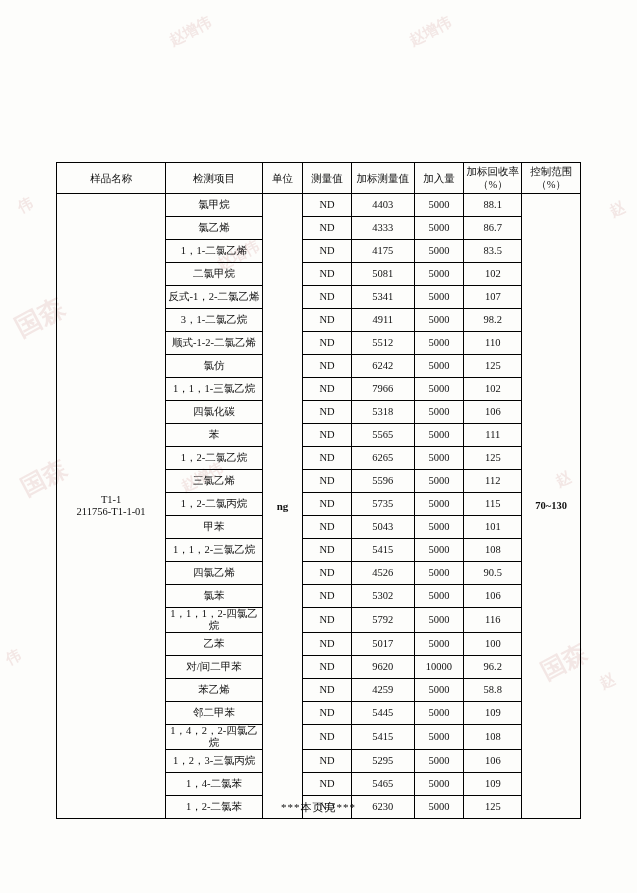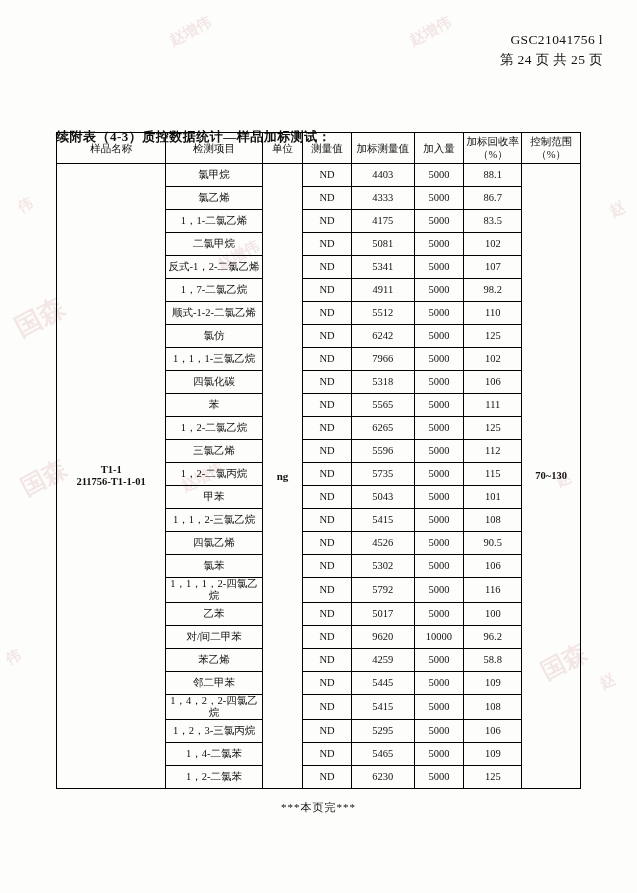--- a/index.html
+++ b/index.html
@@ -59,42 +59,42 @@
     position: absolute;
     left: 56px;
     top: 128px;
     font-size: 13px;
     font-weight: bold;
     letter-spacing: 0.5px;
   }
   table.data {
     position: absolute;
     left: 56px;
-    top: 132px;
+    top: 162px;
     border-collapse: collapse;
     width: 525px;
     font-size: 10.5px;
     background: transparent;
   }
   table.data th, table.data td {
     border: 1px solid #000000;
     text-align: center;
     vertical-align: middle;
     padding: 0;
     height: 22px;
     line-height: 12px;
     background: transparent;
   }
   table.data th {
     font-weight: normal;
     font-size: 10.5px;
     height: 30px;
     line-height: 13px;
   }
-  .c-name { width: 118px; font-weight: bold; }
+  .c-name { width: 118px; }
   .c-item { width: 112px; }
   .c-unit { width: 46px; }
   .c-meas { width: 56px; }
   .c-spiked { width: 72px; margin-left: 8px; }
   .c-added { width: 54px; }
   .c-recov { width: 64px; }
   .c-range { width: 64px; }
 
   .sample-cell {
     font-size: 10.5px;
@@ -125,27 +125,22 @@
   <div class="watermark" style="left:610px; top:200px; font-size:15px;">赵</div>
   <div class="watermark" style="left:14px; top:300px; font-size:26px;">国森</div>
   <div class="watermark" style="left:216px; top:246px; font-size:15px;">赵增伟</div>
   <div class="watermark" style="left:180px; top:468px; font-size:15px;">赵增伟</div>
   <div class="watermark" style="left:20px; top:462px; font-size:24px;">国森</div>
   <div class="watermark" style="left:556px; top:470px; font-size:15px;">赵</div>
   <div class="watermark" style="left:6px; top:648px; font-size:15px;">伟</div>
   <div class="watermark" style="left:540px; top:646px; font-size:24px;">国森</div>
   <div class="watermark" style="left:600px; top:672px; font-size:15px;">赵</div>
 
-  <div class="header-right">
-    <div class="code">GSC21041756 l</div>
-    <div>第 24 页 共 25 页</div>
-  </div>
-
-
-  <div class="subtitle">续附表（4-3）质控数据统计—样品加标测试：</div>
+
+
 
   <table class="data">
     <thead>
       <tr>
         <th class="c-name">样品名称</th>
         <th class="c-item">检测项目</th>
         <th class="c-unit">单位</th>
         <th class="c-meas">测量值</th>
         <th class="c-spiked">加标测量值</th>
         <th class="c-added">加入量</th>
@@ -195,21 +190,21 @@
           <td class="c-recov">102</td>
         </tr>
         <tr>
           <td class="c-item">反式-1，2-二氯乙烯</td>
           <td class="c-meas">ND</td>
           <td class="c-spiked">5341</td>
           <td class="c-added">5000</td>
           <td class="c-recov">107</td>
         </tr>
         <tr>
-          <td class="c-item">1，7-二氯乙烷</td>
+          <td class="c-item">3，1-二氯乙烷</td>
           <td class="c-meas">ND</td>
           <td class="c-spiked">4911</td>
           <td class="c-added">5000</td>
           <td class="c-recov">98.2</td>
         </tr>
         <tr>
           <td class="c-item">顺式-1-2-二氯乙烯</td>
           <td class="c-meas">ND</td>
           <td class="c-spiked">5512</td>
           <td class="c-added">5000</td>

